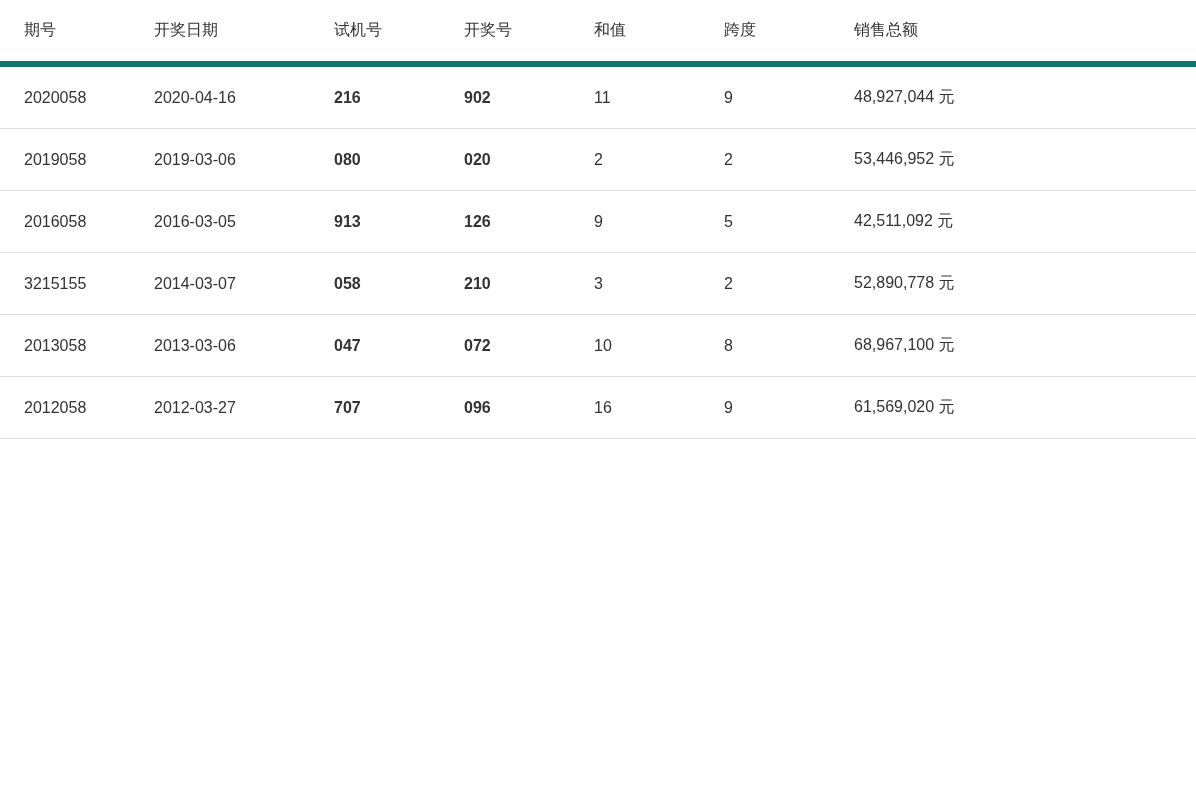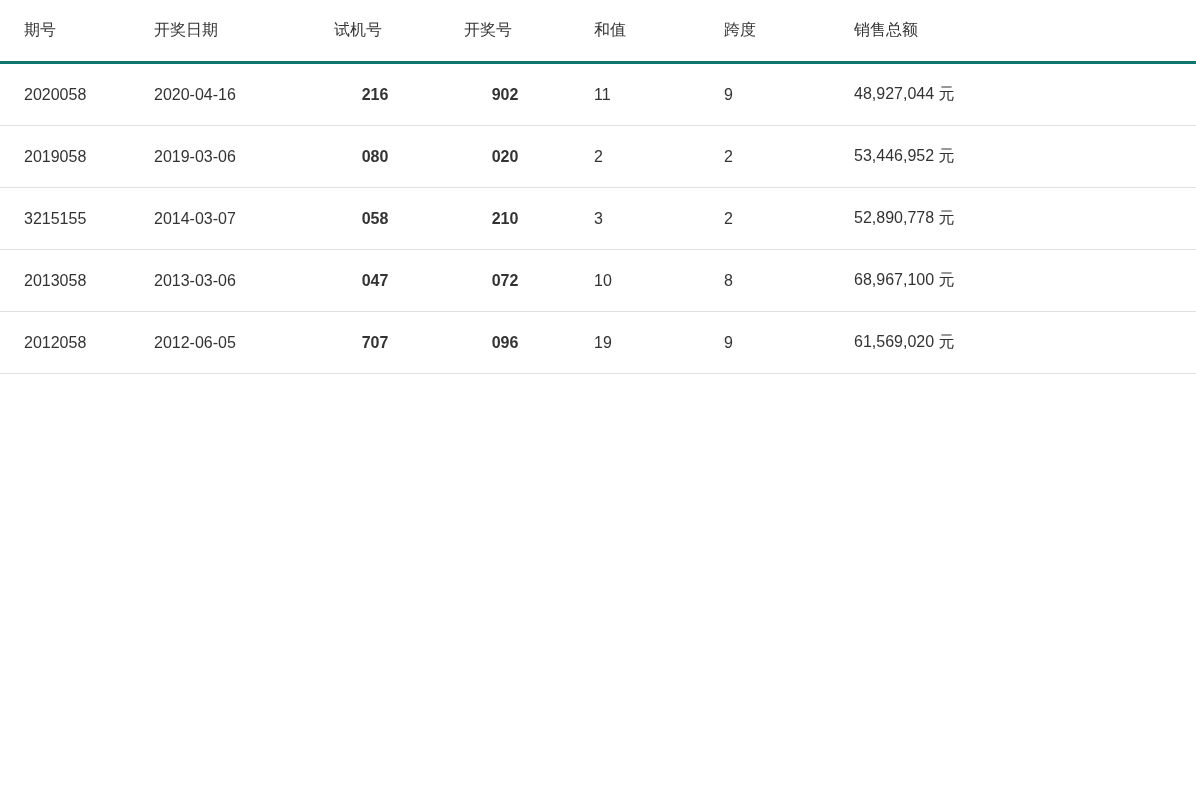--- a/index.html
+++ b/index.html
@@ -22,21 +22,21 @@
       overflow: hidden;
     }
 
     table {
       width: 100%;
       border-collapse: collapse;
       table-layout: fixed;
     }
 
     thead tr {
-      border-bottom: 3px solid #0f766e;
+      border-bottom: 6px solid #0f766e;
       padding-left: 15px;
     }
 
     tbody tr {
       border-bottom: 1px solid #e0e0e0;
     }
 
     tbody tr:last-child {
       border-bottom: 1px solid #e0e0e0;
     }
@@ -53,21 +53,20 @@
       font-size: 16px;
     }
 
     td {
       font-size: 16px;
       color: #333;
     }
 
     td.bold-cell {
       font-weight: bold;
-      text-align: center;
     }
 
     col.col-qihao { width: 130px; }
     col.col-date  { width: 180px; }
     col.col-shiji { width: 130px; }
     col.col-kaij  { width: 130px; }
     col.col-hezhi { width: 130px; }
     col.col-kuadu { width: 130px; }
     col.col-sales { width: auto; }
   </style>
@@ -109,41 +108,50 @@
         <tr>
           <td>2019058</td>
           <td>2019-03-06</td>
           <td class="bold-cell">080</td>
           <td class="bold-cell">020</td>
           <td>2</td>
           <td>2</td>
           <td>53,446,952 元</td>
         </tr>
         <tr>
+          <td>2016058</td>
+          <td>2016-03-05</td>
+          <td class="bold-cell">913</td>
+          <td class="bold-cell">126</td>
+          <td>9</td>
+          <td>5</td>
+          <td>42,511,092 元</td>
+        </tr>
+        <tr>
           <td>3215155</td>
           <td>2014-03-07</td>
           <td class="bold-cell">058</td>
           <td class="bold-cell">210</td>
           <td>3</td>
           <td>2</td>
           <td>52,890,778 元</td>
         </tr>
         <tr>
           <td>2013058</td>
           <td>2013-03-06</td>
           <td class="bold-cell">047</td>
           <td class="bold-cell">072</td>
           <td>10</td>
           <td>8</td>
           <td>68,967,100 元</td>
         </tr>
         <tr>
           <td>2012058</td>
-          <td>2012-06-05</td>
+          <td>2012-03-27</td>
           <td class="bold-cell">707</td>
           <td class="bold-cell">096</td>
-          <td>19</td>
+          <td>16</td>
           <td>9</td>
           <td>61,569,020 元</td>
         </tr>
       </tbody>
   </table>
 </div>
 
 </body></html>

